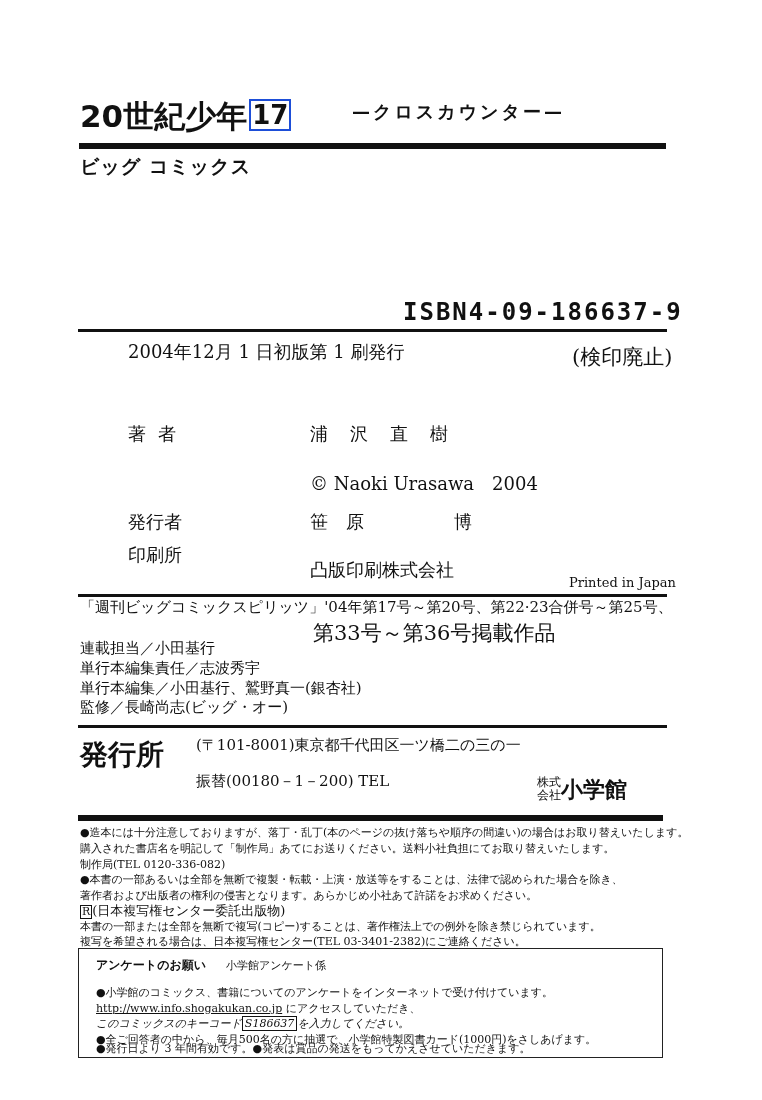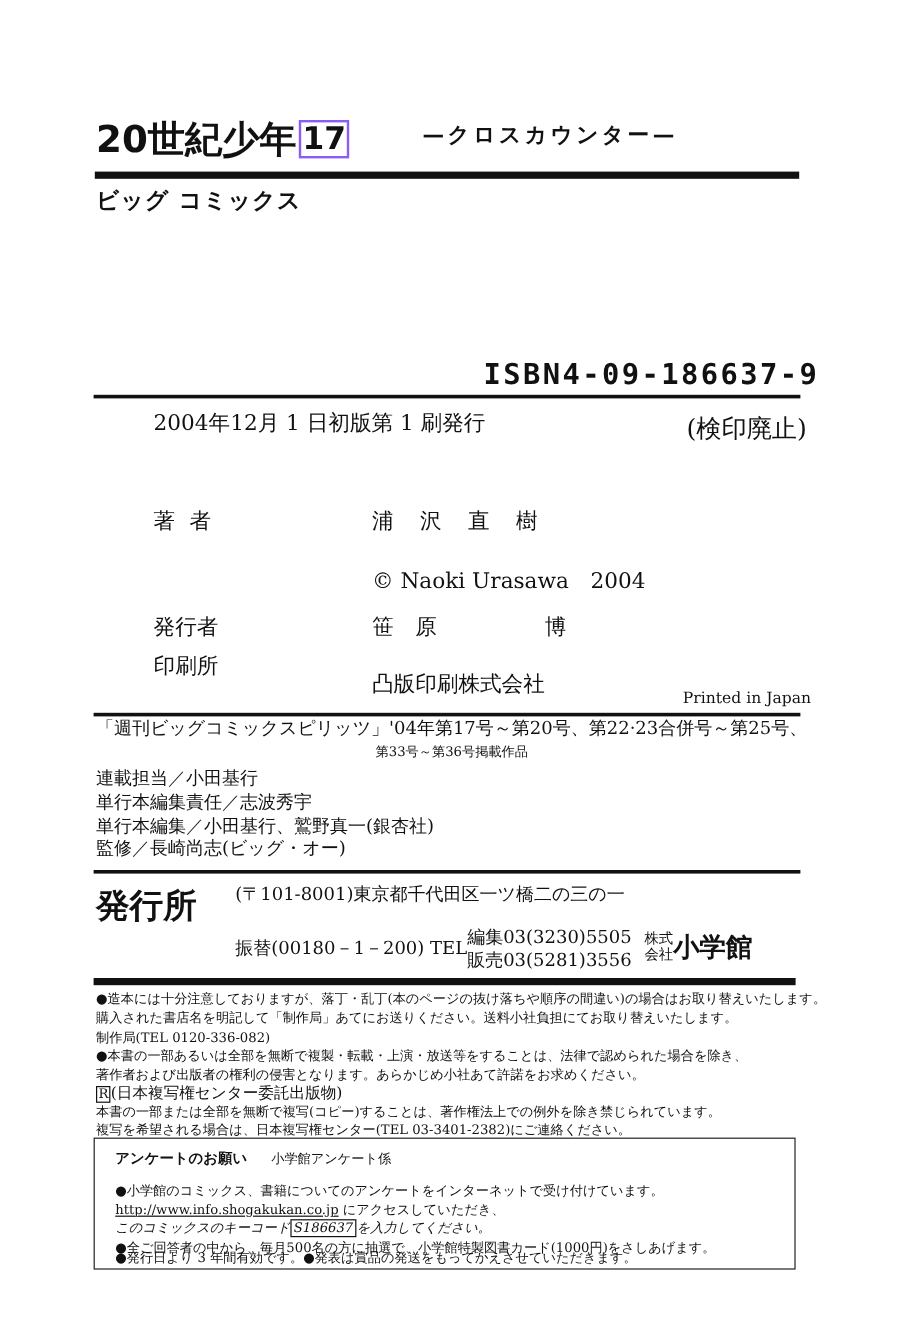--- a/index.html
+++ b/index.html
@@ -8,36 +8,36 @@
       position: relative; overflow: hidden;
       font-family: "DejaVu Serif", "Liberation Serif", serif;
     }
     .abs { position: absolute; white-space: nowrap; }
     .sans { font-family: "DejaVu Sans", "Liberation Sans", sans-serif; }
     .mono { font-family: "DejaVu Sans Mono", "Liberation Mono", monospace; }
     .rule { position: absolute; background: #111; }
 
     
     .title { left: 80px; top: 96px; font-size: 31px; font-weight: bold; letter-spacing: 0px; }
-    .vol-box { display: inline-block; border: 2px solid #8b5cf6; font-size: 26px; line-height: 28px; padding: 0 1px; margin-left: 2px; vertical-align: 3px; }
+    .vol-box { display: inline-block; border: 2px solid #1d4ed8; font-size: 26px; line-height: 28px; padding: 0 1px; margin-left: 2px; vertical-align: 3px; }
     .subtitle { left: 352px; top: 100px; font-size: 18px; font-weight: bold; letter-spacing: 3px; }
     .series { left: 80px; top: 154px; font-size: 19px; font-weight: bold; letter-spacing: 1px; }
 
     .isbn { left: 403px; top: 298px; font-size: 24px; letter-spacing: 2px; font-weight: bold; }
     .date { left: 128px; top: 340px; font-size: 18px; }
     .seal { left: 572px; top: 343px; font-size: 21px; }
 
     .credit-label { left: 128px; font-size: 18px; }
     .credit-value { left: 310px; font-size: 18px; }
     .spaced4 { letter-spacing: 22px; }
     .spaced-label { letter-spacing: 12px; }
 
     .printed { left: 569px; top: 575px; font-size: 13px; }
     .serial { left: 80px; top: 598px; font-size: 15px; }
-    .serial2 { left: 313px; top: 619px; font-size: 11px; }
+    .serial2 { left: 313px; top: 619px; font-size: 21px; }
     .staff { left: 80px; font-size: 15px; }
 
     .pub-label { left: 80px; top: 736px; font-size: 28px; font-weight: bold; }
     .pub-addr { left: 196px; top: 736px; font-size: 15px; }
     .pub-tel { left: 196px; top: 772px; font-size: 15px; }
     .tel-stack { display: inline-block; vertical-align: -10px; line-height: 19px; font-size: 15px; }
     .corp { left: 537px; top: 775px; }
     .corp-small { display: inline-block; font-size: 12px; line-height: 13px; vertical-align: -2px; }
     .corp-name { font-size: 22px; font-weight: bold; }
 
@@ -87,24 +87,21 @@
 <div class="abs staff" style="top:639px;text-align:right;">連載担当／小田基行</div>
 <div class="abs staff" style="top:659px;">単行本編集責任／志波秀宇</div>
 <div class="abs staff" style="top:679px;">単行本編集／小田基行、鷲野真一(銀杏社)</div>
 <div class="abs staff" style="top:698px;">監修／長崎尚志(ビッグ・オー)</div>
 
 <div class="rule" style="left:78px; top:725px; width:589px; height:3px;"></div>
 
 <div class="abs pub-label sans">発行所</div>
 <div class="abs pub-addr">(〒101-8001)東京都千代田区一ツ橋二の三の一</div>
 <div class="abs pub-tel">
-  <span>振替(00180－1－200) TEL</span><span class="tel-stack">
-    <span style="display:block;">編集03(3230)5505</span>
-    <span style="display:block;">販売03(5281)3556</span>
-  </span>
+  <span>振替(00180－1－200) TEL</span>
 </div>
 <div class="abs corp sans">
   <span class="corp-small">
     <span style="display:block;">株式</span>
     <span style="display:block;">会社</span>
   </span><span class="corp-name">小学館</span>
 </div>
 
 <div class="rule" style="left:78px; top:815px; width:585px; height:6px;"></div>
 

